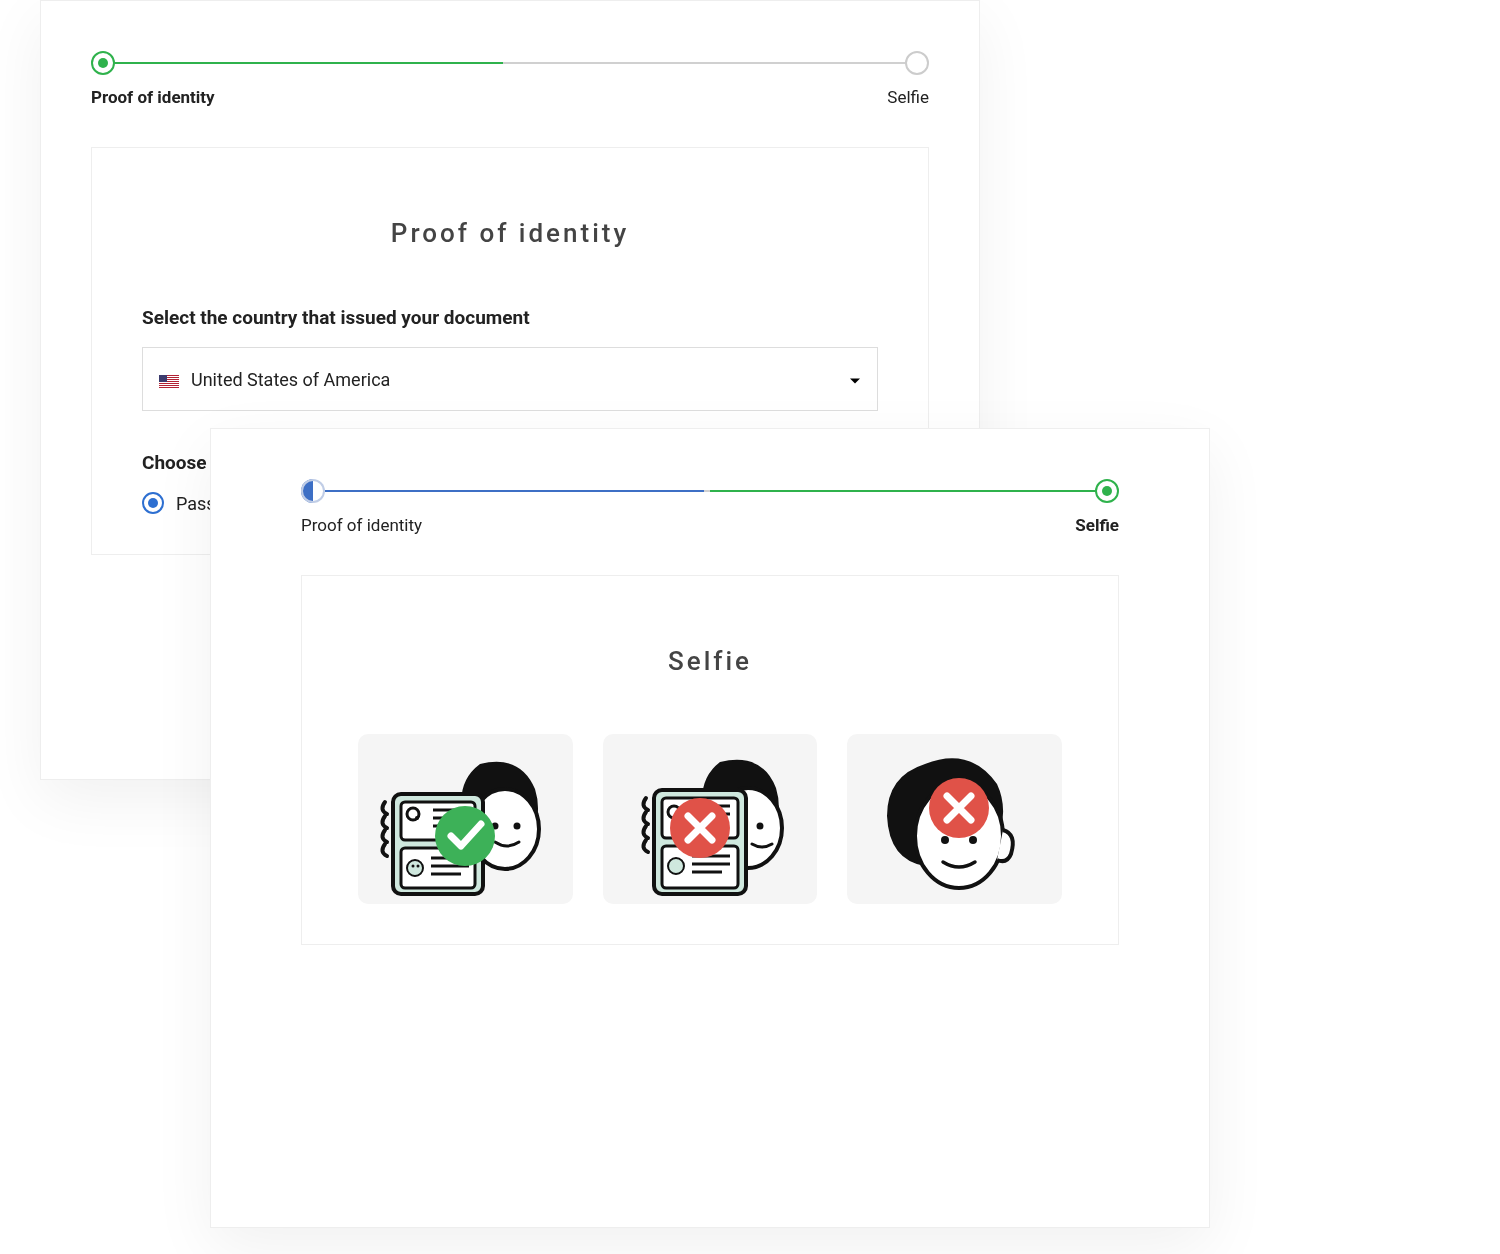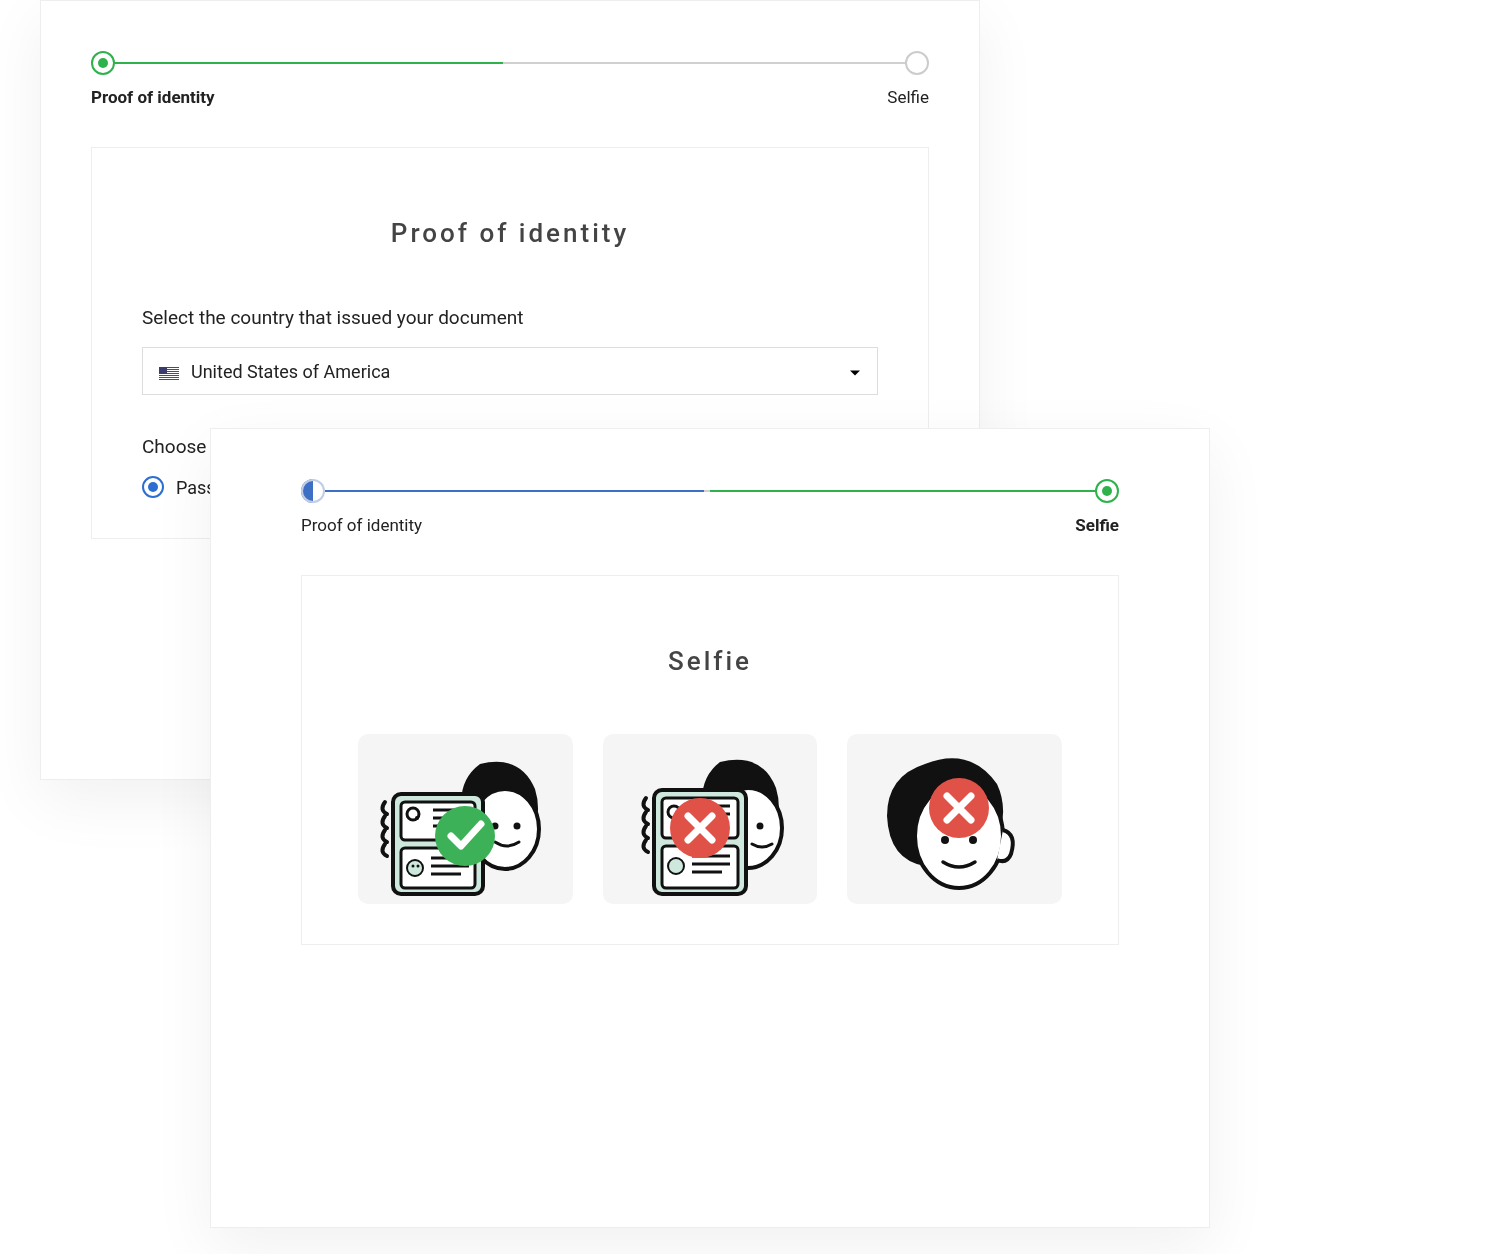--- a/index.html
+++ b/index.html
@@ -105,31 +105,31 @@
 
   h1.page-title {
     text-align: center;
     font-weight: 500;
     font-size: 26px;
     letter-spacing: 3px;
     color: #444;
     margin-bottom: 58px;
   }
   .label {
-    font-weight: 400;
+    font-weight: 700;
     font-size: 19px;
     color: #222;
     margin-bottom: 18px;
   }
 
   .select {
     display: flex;
     align-items: center;
     border: 1px solid #ddd;
-    height: 48px;
+    height: 64px;
     padding: 0 16px;
     font-size: 18px;
     color: #222;
     margin-bottom: 40px;
     cursor: pointer;
     position: relative;
   }
   .select .flag {
     width: 20px;
     height: 14px;

